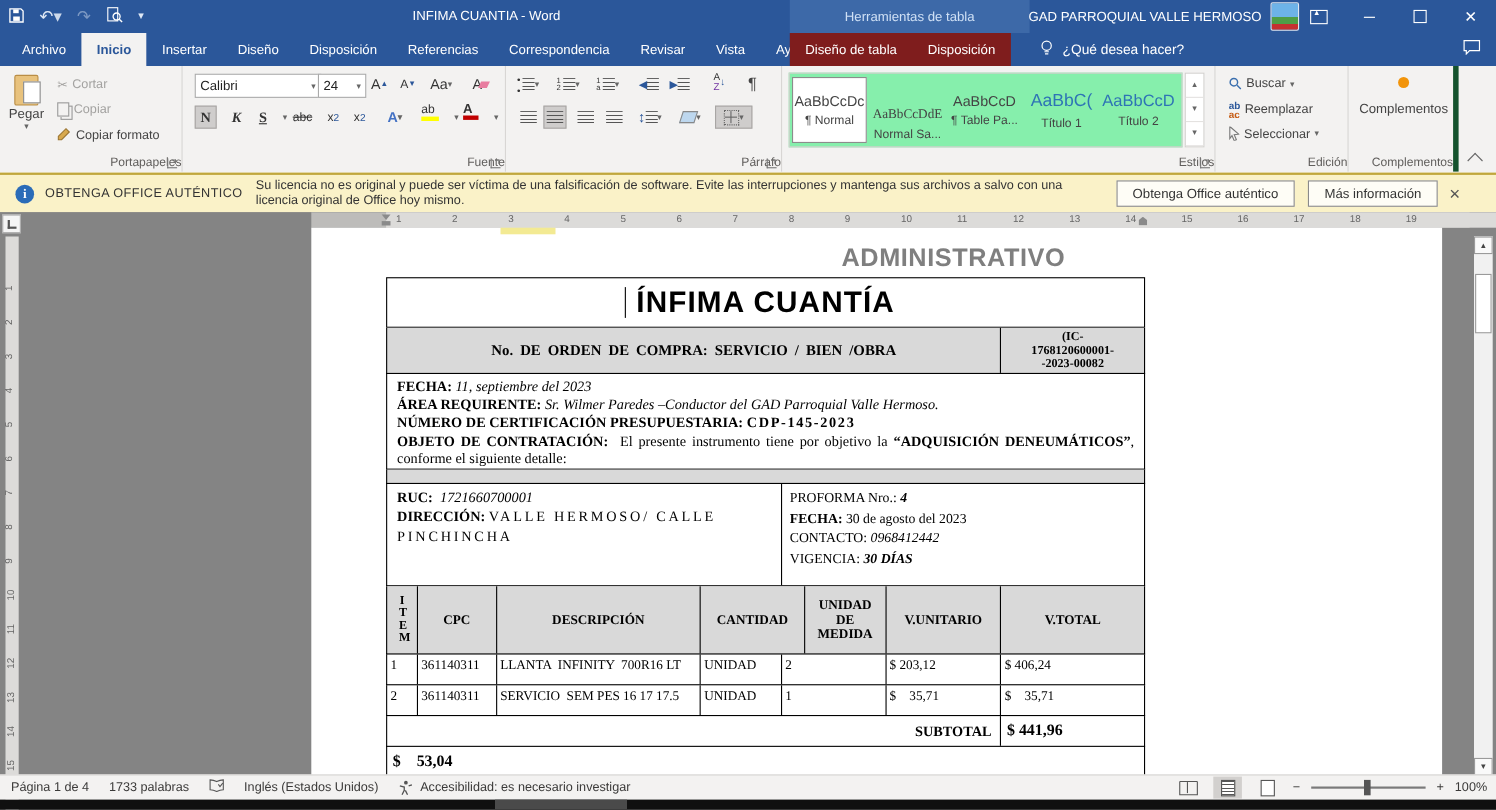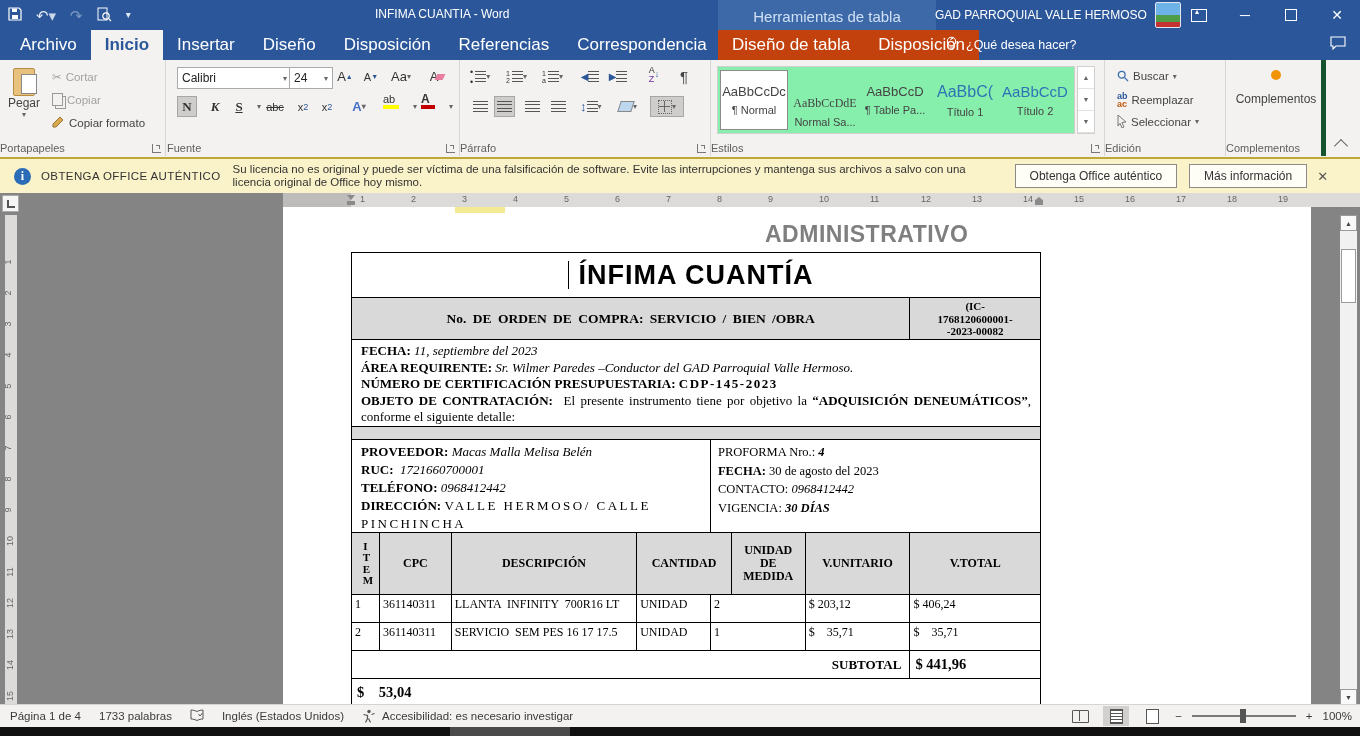--- a/index.html
+++ b/index.html
@@ -7,41 +7,41 @@
        font-family:"Liberation Sans",sans-serif;background:#848484;}
   
   .titlebar{position:absolute;left:0;top:0;width:100%;height:30px;background:#2b579a;color:#fff;}
   .tabrow{position:absolute;left:0;top:30px;width:100%;height:30px;background:#2b579a;color:#fff;}
   .qat{position:absolute;left:8px;top:0;height:30px;display:flex;align-items:center;gap:14px;}
   .qat span{font-size:15px;line-height:1;cursor:default;}
   .qicon{color:#dfe8f5;}
   .dim{opacity:.45;}
   .apptitle{position:absolute;left:375px;top:7px;font-size:12px;color:#fff;white-space:nowrap;}
   .ctx{position:absolute;left:718px;top:0;width:218px;height:60px;background:#3d69a8;text-align:center;}
-  .ctxtitle{font-size:15px;color:#cfe0f5;margin-top:8px;}
+  .ctxtitle{font-size:12px;color:#cfe0f5;margin-top:8px;}
   .account{position:absolute;left:935px;top:0;height:30px;display:flex;align-items:center;gap:8px;font-size:12px;}
   .avatar{width:24px;height:24px;border-radius:2px;
           background:linear-gradient(#6db3e8 0 52%,#4f9e47 52% 80%,#c53030 80% 100%);border:1px solid #dfe6f0;}
   .winbtns{position:absolute;right:0;top:0;height:30px;display:flex;}
   .winbtn{width:46px;height:30px;display:flex;align-items:center;justify-content:center;color:#fff;font-size:14px;}
   .ribbondisp{width:14px;height:11px;border:1px solid #fff;position:relative;}
   .ribbondisp:after{content:"▴";position:absolute;left:3px;top:-3px;font-size:8px;color:#fff;}
   .restore{width:10px;height:10px;border:1px solid #fff;position:relative;background:#2b579a;}
   .restore:before{content:"";position:absolute;left:2px;top:-4px;width:10px;height:10px;border:1px solid #fff;z-index:-1;}
   
   .tabs{position:absolute;left:6px;top:0;height:30px;display:flex;}
-  .tab{padding:0 14px;height:30px;display:flex;align-items:center;font-size:17px;color:#fff;cursor:default;}
+  .tab{padding:0 14px;height:30px;display:flex;align-items:center;font-size:12px;color:#fff;cursor:default;}
   .tab.active{background:#f3f2f1;color:#2b579a;font-weight:bold;}
   .ctxtabs{position:absolute;left:718px;top:0;height:30px;display:flex;}
   .tellme{position:absolute;left:945px;top:0;height:30px;display:flex;align-items:center;gap:8px;font-size:12.5px;color:#fff;}
   .comment-ic{position:absolute;right:14px;top:6px;}
   
   .ribbon{position:absolute;left:0;top:60px;width:100%;height:97px;background:#f3f2f1;border-bottom:1px solid #e0d9b0;}
   .group{position:absolute;top:0;height:96px;border-right:1px solid #d8d6d4;box-sizing:border-box;}
-  .glabel{position:absolute;bottom:2px;left:0;width:100%;text-align:left;font-size:11px;color:#605e5c;}
+  .glabel{position:absolute;bottom:2px;left:0;width:100%;text-align:right;font-size:11px;color:#605e5c;}
   .launcher{position:absolute;bottom:3px;right:4px;width:8px;height:8px;border-left:1px solid #777;border-bottom:1px solid #777;}
   .launcher:after{content:"";position:absolute;right:1px;top:1px;width:3px;height:3px;border-right:1px solid #777;border-top:1px solid #777;}
   .btnlg{display:flex;flex-direction:column;align-items:center;font-size:12px;color:#444;}
   .sm{font-size:11.5px;color:#444;display:flex;align-items:center;gap:4px;}
   .smdim{color:#a3a2a0;}
   .chev{font-size:8px;color:#666;}
   .clipbase{width:20px;height:26px;background:#e8c27d;border:1px solid #b98d45;border-radius:2px;position:relative;}
   .clippage{position:absolute;left:7px;top:5px;width:14px;height:18px;background:#fff;border:1px solid #888;}
   .combo{background:#fff;border:1px solid #aaa;font-size:12px;color:#222;display:flex;align-items:center;justify-content:space-between;padding:1px 4px;height:18px;box-sizing:content-box;}
   .fbtn{min-width:20px;height:21px;display:flex;align-items:center;justify-content:center;font-size:13px;color:#333;padding:0 2px;}
@@ -182,21 +182,21 @@
       <div class="tab active">Inicio</div>
       <div class="tab">Insertar</div>
       <div class="tab">Diseño</div>
       <div class="tab">Disposición</div>
       <div class="tab">Referencias</div>
       <div class="tab">Correspondencia</div>
       <div class="tab">Revisar</div>
       <div class="tab">Vista</div>
       <div class="tab">Ayuda</div>
     </div>
-    <div class="ctxtabs" style="background:#c2410c">
+    <div class="ctxtabs" style="background:#7f1d1d">
       <div class="tab">Diseño de tabla</div>
       <div class="tab">Disposición</div>
     </div>
     <div class="tellme">
       <span>
         <svg width="13" height="15" viewBox="0 0 13 15">
             <circle cx="6.5" cy="5.5" r="4.2" fill="none" stroke="#fff" stroke-width="1.1"></circle>
             <line x1="4.5" y1="11" x2="8.5" y2="11" stroke="#fff"></line>
             <line x1="5" y1="13" x2="8" y2="13" stroke="#fff"></line>
           </svg>
@@ -488,23 +488,21 @@
             <div class="just"><span class="b">OBJETO DE CONTRATACIÓN:</span>&nbsp;&nbsp;<span>El presente instrumento tiene por objetivo la </span><span class="b">“ADQUISICIÓN DENEUMÁTICOS”</span><span>, conforme el siguiente detalle:</span></div>
           </div>
         </div>
 
         <div class="trow grey greybar">
           <div class="tcell" style="width:690px;"></div>
         </div>
 
         <div class="trow prow">
           <div class="tcell pcell1">
-            <div><span class="b">PROVEEDOR:</span> <span class="i">Macas Malla Melisa Belén</span></div>
             <div><span class="b">RUC:</span>&nbsp;&nbsp;<span class="i">1721660700001</span></div>
-            <div><span class="b">TELÉFONO:</span> <span class="i">0968412442</span></div>
             <div><span class="b">DIRECCIÓN:</span> <span class="ls2">VALLE HERMOSO/ CALLE PINCHINCHA</span></div>
 
           </div>
           <div class="tcell pcell2">
             <div><span>PROFORMA Nro.:</span> <span class="b i">4</span></div>
             <div><span class="b">FECHA:</span><span> 30 de agosto del 2023</span></div>
             <div><span>CONTACTO:</span> <span class="i">0968412442</span></div>
             <div><span>VIGENCIA:</span> <span class="b i">30 DÍAS</span></div>
           </div>
         </div>

